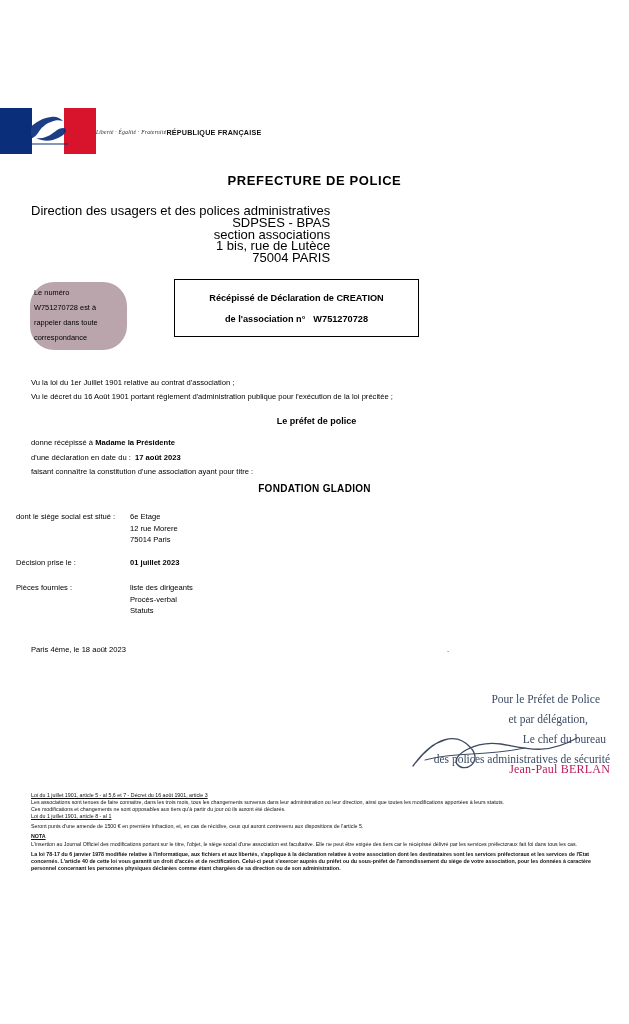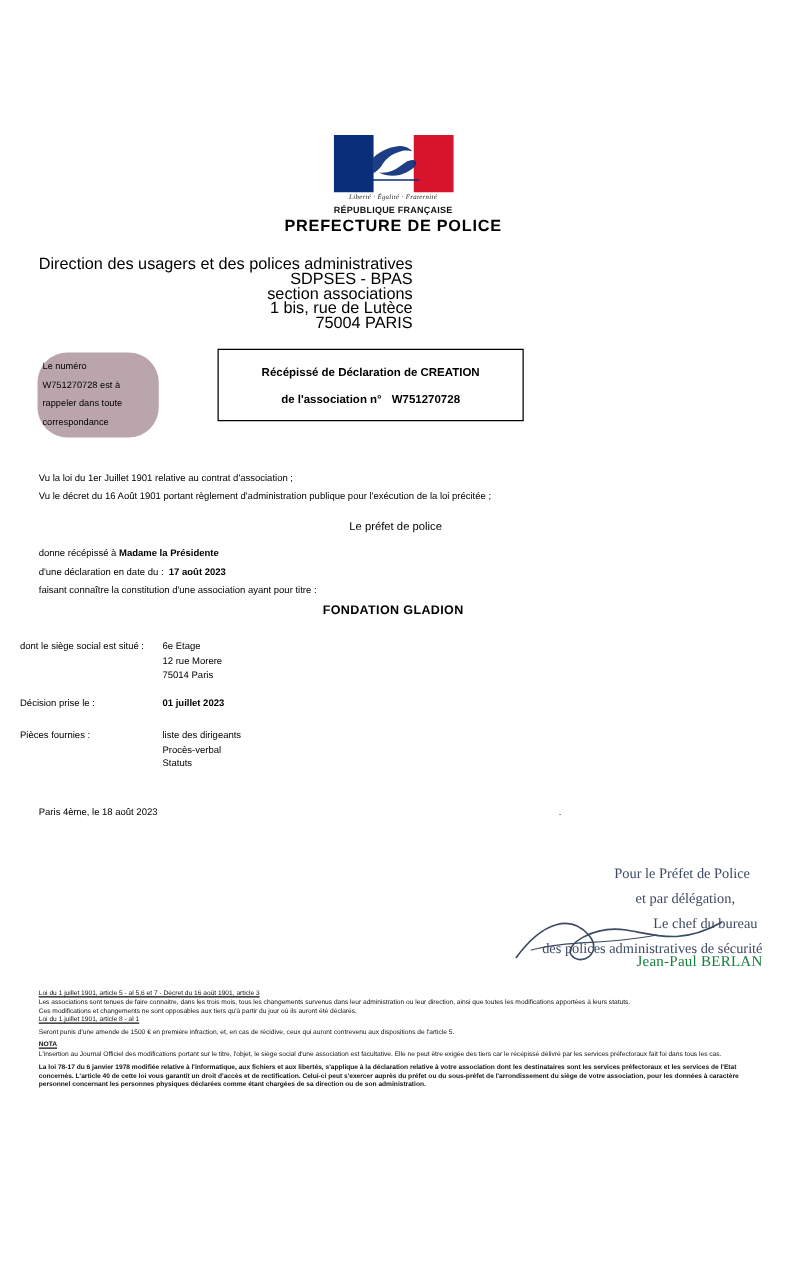--- a/index.html
+++ b/index.html
@@ -22,21 +22,21 @@
     height: 1024px;
     background: #fff;
   }
 
   
   .logo-wrap {
     position: absolute;
     left: 0; right: 0;
     top: 108px;
     display: flex;
-    flex-direction: column;
+    flex-direction: row;
     align-items: center;
   }
   .marianne {
     width: 96px;
     height: 46px;
     display: block;
   }
   .devise {
     font-size: 5.4px;
     letter-spacing: 0.3px;
@@ -122,21 +122,21 @@
     line-height: 13.5px;
     width: 570px;
   }
 
   .prefet-title {
     position: absolute;
     top: 416px;
     left: 4px; right: 0;
     text-align: center;
     font-size: 9px;
-    font-weight: normal;
+    font-weight: bold;
   }
 
   .donne-block {
     position: absolute;
     left: 31px;
     top: 436px;
     font-size: 7.6px;
     line-height: 14.6px;
     width: 570px;
   }
@@ -204,21 +204,21 @@
   .signature .l1 { padding-right: 10px; }
   .signature .l2 { padding-right: 22px; }
   .signature .l3 { padding-right: 4px; }
   .signature .l4 { padding-right: 0px; }
   .sig-name {
     position: absolute;
     left: 374px;
     top: 762px;
     width: 236px;
     text-align: right;
-    color: #15803d;
+    color: #be185d;
     font-family: "Liberation Serif", serif;
     font-size: 12px;
     letter-spacing: 0.2px;
   }
   .sig-scribble {
     position: absolute;
     left: 405px;
     top: 726px;
     width: 180px;
     height: 56px;

